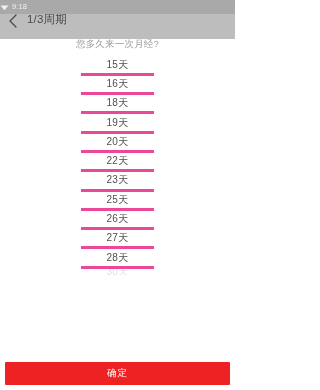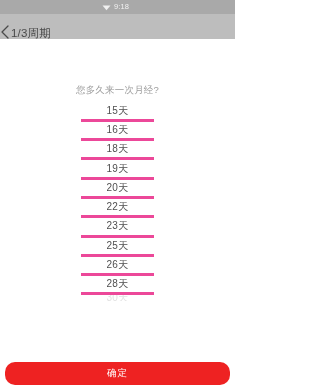--- a/index.html
+++ b/index.html
@@ -13,36 +13,37 @@
     position:relative;
     width:235px; height:390px;
     background:#ffffff;
     display:flex; flex-direction:column;
   }
 
   
   .statusbar {
     height:14px; flex:0 0 14px;
     background:#a9a9a9;
-    display:flex; align-items:center; justify-content:center;
+    display:flex; align-items:center; justify-content:flex-start;
     padding-right:4px;
     gap:3px;
   }
   .sb-icon { display:flex; align-items:center; }
   .sb-time {
     color:#f2f2f2; font-size:7.5px; line-height:1;
     letter-spacing:0.1px;
   }
 
   
   .header {
     height:25px; flex:0 0 25px;
     background:#bdbdbd;
-    display:flex; align-items:flex-end;
-    gap:1px;
+    display:flex; align-items:flex-start;
+    padding-left:8px;
+    gap:9px;
   }
   .back-chevron { width:10px; height:14px; display:block; }
   .header-title {
     color:#4a4a4a; font-size:11.5px; line-height:1;
     letter-spacing:0.2px;
   }
 
   
   .content {
     flex:1 1 auto;
@@ -51,21 +52,20 @@
     overflow:hidden;
   }
   .question {
     text-align:center;
     color:#9b9b9b;
     font-size:9.5px;
     line-height:1;
     padding-top:0;
     padding-bottom:8px;
     letter-spacing:0.2px;
-    margin-top:46px;
   }
 
   
   .picker {
     position:relative;
     width:100%;
   }
   .picker-list {
     list-style:none;
     width:73px;
@@ -93,21 +93,21 @@
     flex:0 0 auto;
     padding:0 5px 5px 5px;
     background:#ffffff;
   }
   .confirm-btn {
     display:block;
     width:100%;
     height:23px;
     background:#ee2222;
     border:none;
-    border-radius:10px;
+    border-radius:1px;
     color:#ffffff;
     font-size:9.5px;
     font-family:inherit;
     letter-spacing:1px;
     cursor:pointer;
   }
 </style>
 </head>
 <body>
 
@@ -138,20 +138,21 @@
       <ul class="picker-list" id="picker-list">
           <li class="picker-item">15天</li>
           <li class="picker-item">16天</li>
           <li class="picker-item">18天</li>
           <li class="picker-item">19天</li>
           <li class="picker-item">20天</li>
           <li class="picker-item">22天</li>
           <li class="picker-item">23天</li>
           <li class="picker-item">25天</li>
           <li class="picker-item">26天</li>
+          <li class="picker-item">27天</li>
           <li class="picker-item">28天</li>
           <li class="picker-item partial" style="height: 6px; border-bottom: none;">30天</li>
         </ul>
     </div>
   </div>
 
   <div class="footer">
     <button class="confirm-btn" style="background: rgb(238, 34, 34);">确定</button>
   </div>
 

